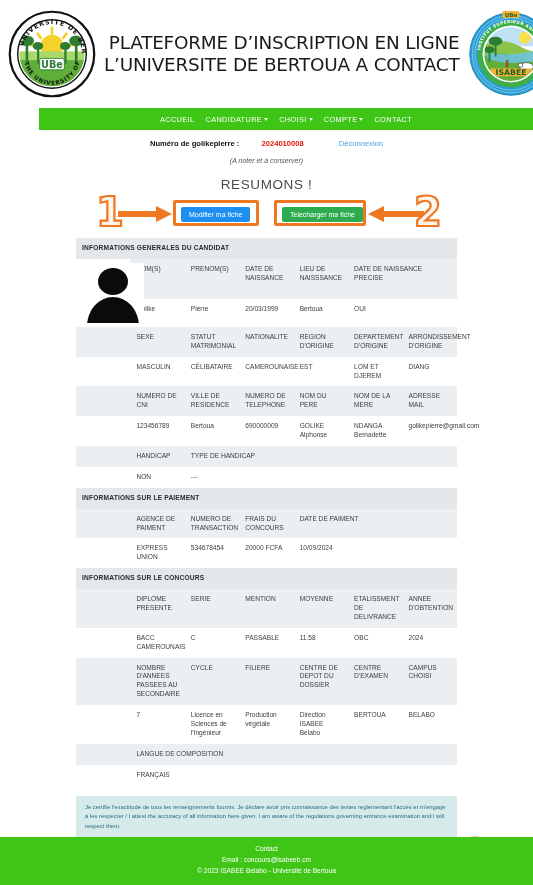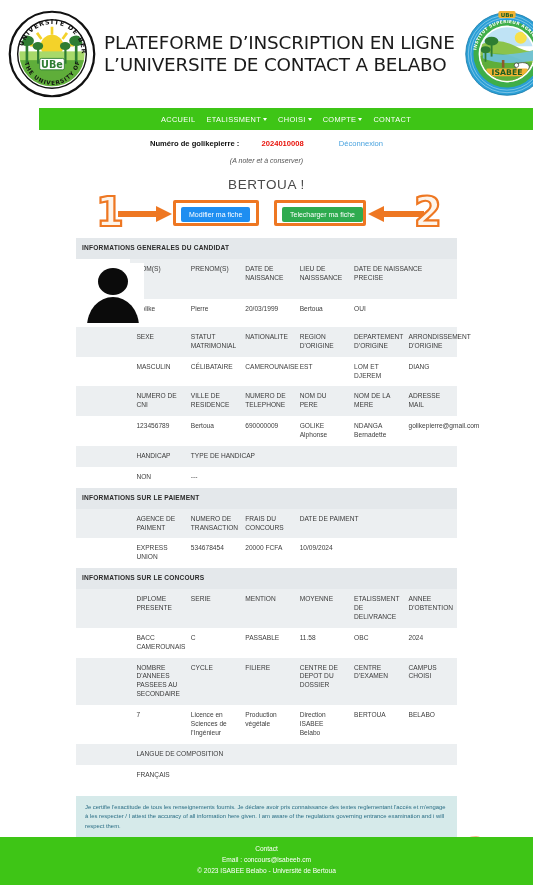--- a/index.html
+++ b/index.html
@@ -21,21 +21,21 @@
     background: #ffffff;
     display: flex;
     align-items: center;
     padding: 0 6px;
     gap: 6px;
   }
   .logo-box { width: 92px; height: 100px; flex: 0 0 92px; display:flex; align-items:center; justify-content:center; }
   .logo-box.right { width: 92px; flex: 0 0 92px; }
   .header-title {
     flex: 1 1 auto;
-    text-align: left;
+    text-align: right;
     font-size: 18.4px;
     line-height: 1.22;
     font-weight: 400;
     letter-spacing: -0.2px;
     color: #1a1a1a;
     font-family: "DejaVu Sans", sans-serif;
   }
   .header-title .ln { display:block; white-space: nowrap; }
 
   
@@ -270,21 +270,21 @@
         <textPath href="#arcTop" startOffset="8%">UNIVERSITE DE BERTOUA</textPath>
       </text>
       <text font-family="DejaVu Sans, sans-serif" font-size="6.4" font-weight="bold" fill="#111" letter-spacing="1">
         <textPath href="#arcBot" startOffset="7%">THE UNIVERSITY OF BERTOUA</textPath>
       </text>
     </svg>
   </div>
 
   <div class="header-title">
     <span class="ln">PLATEFORME D’INSCRIPTION EN LIGNE</span>
-    <span class="ln">L’UNIVERSITE DE CONTACT A BELABO</span>
+    <span class="ln">L’UNIVERSITE DE BERTOUA A CONTACT</span>
   </div>
 
   <div class="logo-box right">
     <svg width="86" height="96" viewBox="0 0 100 110">
       <circle cx="50" cy="55" r="48" fill="#2a9fd6" stroke="#1f7fae" stroke-width="1"></circle>
       <g stroke="#ffffff" stroke-width="0.8" opacity="0.55">
         <circle cx="50" cy="55" r="45" fill="none"></circle>
         <circle cx="50" cy="55" r="42" fill="none"></circle>
       </g>
       <circle cx="50" cy="55" r="39" fill="#3fae49"></circle>
@@ -318,42 +318,42 @@
       </text>
     </svg>
   </div>
 </div>
 
 <nav class="navbar">
   <span class="nav-item">
     <span>ACCUEIL</span>
   </span>
   <span class="nav-item">
-    <span>ETALISSMENT</span>
+    <span>CANDIDATURE</span>
     <i class="caret"></i>
   </span>
   <span class="nav-item">
     <span>CHOISI</span>
     <i class="caret"></i>
   </span>
   <span class="nav-item">
     <span>COMPTE</span>
     <i class="caret"></i>
   </span>
   <span class="nav-item">
     <span>CONTACT</span>
   </span>
 </nav>
 
 <div class="cand-line">
   <span>Numéro de golikepierre : </span><span class="cand-num">2024010008</span><a class="logout-link" href="#">Déconnexion</a>
 </div>
 <div class="cand-note">(A noter et à conserver)</div>
 
-<div class="resumons">BERTOUA !</div>
+<div class="resumons">RESUMONS !</div>
 
 <div class="btn-row">
   <span class="anno-num num1">1</span>
   <span class="arrow arrow1">
     <span class="shaft"></span>
       <span class="head"></span>
   </span>
   <span class="anno-box box1"></span>
   <button class="btn btn-modify">Modifier ma fiche</button>
 

